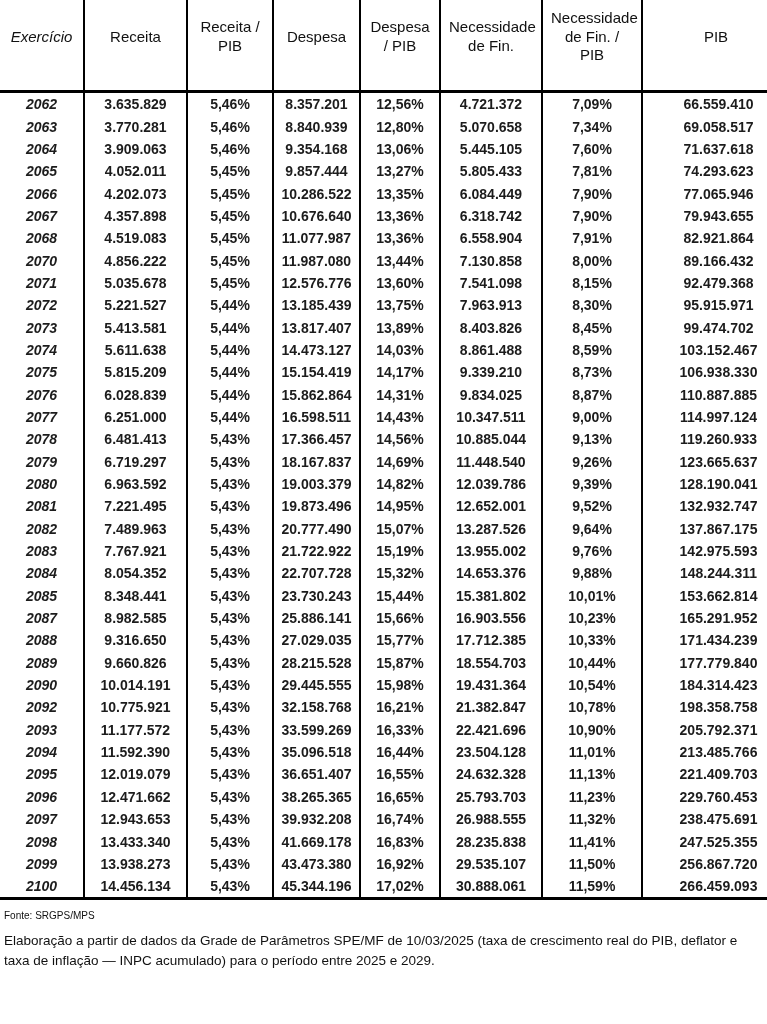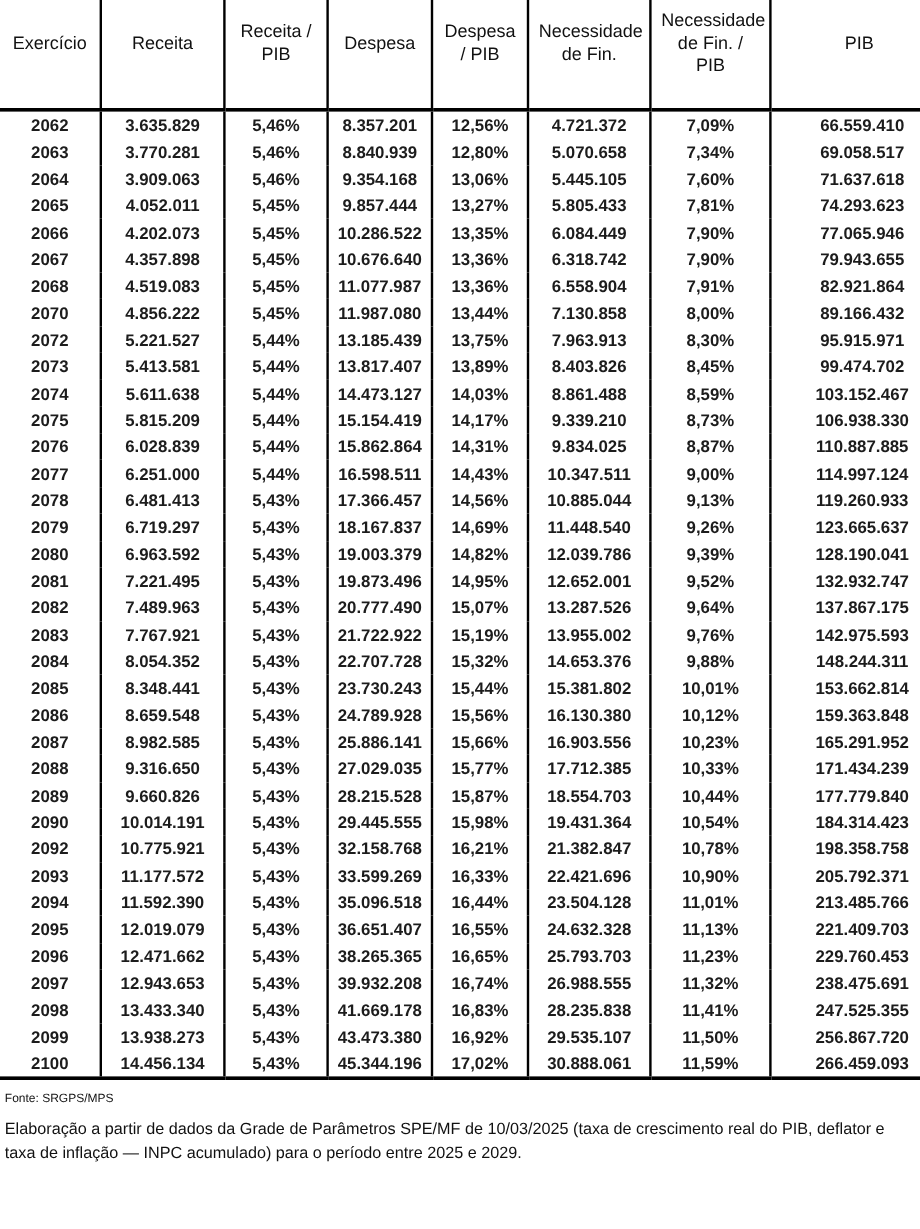--- a/index.html
+++ b/index.html
@@ -29,21 +29,21 @@
   table.data-table col.c6 { width: 100px; }
   table.data-table col.c7 { width: 125px; }
 
   th, td {
     border-left: 2px solid #000;
     border-right: 2px solid #000;
     text-align: center;
     overflow: hidden;
     padding: 0 3px;
   }
-  th:first-child, td:first-child { border-left: none; }
+  th:first-child, td:first-child { border-left: none; font-style: italic; }
   th:last-child, td:last-child { border-right: none; padding-left: 30px; }
 
   thead th {
     height: 74px;
     font-size: 15px;
     font-weight: 400;
     line-height: 1.25;
     vertical-align: middle;
     padding: 0 8px 16px 8px;
     border-bottom: 3px solid #000;
@@ -179,20 +179,30 @@
           <td>2070</td>
           <td>4.856.222</td>
           <td>5,45%</td>
           <td>11.987.080</td>
           <td>13,44%</td>
           <td>7.130.858</td>
           <td>8,00%</td>
           <td>89.166.432</td>
         </tr>
         <tr>
+          <td>2071</td>
+          <td>5.035.678</td>
+          <td>5,45%</td>
+          <td>12.576.776</td>
+          <td>13,60%</td>
+          <td>7.541.098</td>
+          <td>8,15%</td>
+          <td>92.479.368</td>
+        </tr>
+        <tr>
           <td>2072</td>
           <td>5.221.527</td>
           <td>5,44%</td>
           <td>13.185.439</td>
           <td>13,75%</td>
           <td>7.963.913</td>
           <td>8,30%</td>
           <td>95.915.971</td>
         </tr>
         <tr>
@@ -319,30 +329,20 @@
           <td>2085</td>
           <td>8.348.441</td>
           <td>5,43%</td>
           <td>23.730.243</td>
           <td>15,44%</td>
           <td>15.381.802</td>
           <td>10,01%</td>
           <td>153.662.814</td>
         </tr>
         <tr>
-          <td>2086</td>
-          <td>8.659.548</td>
-          <td>5,43%</td>
-          <td>24.789.928</td>
-          <td>15,56%</td>
-          <td>16.130.380</td>
-          <td>10,12%</td>
-          <td>159.363.848</td>
-        </tr>
-        <tr>
           <td>2087</td>
           <td>8.982.585</td>
           <td>5,43%</td>
           <td>25.886.141</td>
           <td>15,66%</td>
           <td>16.903.556</td>
           <td>10,23%</td>
           <td>165.291.952</td>
         </tr>
         <tr>

